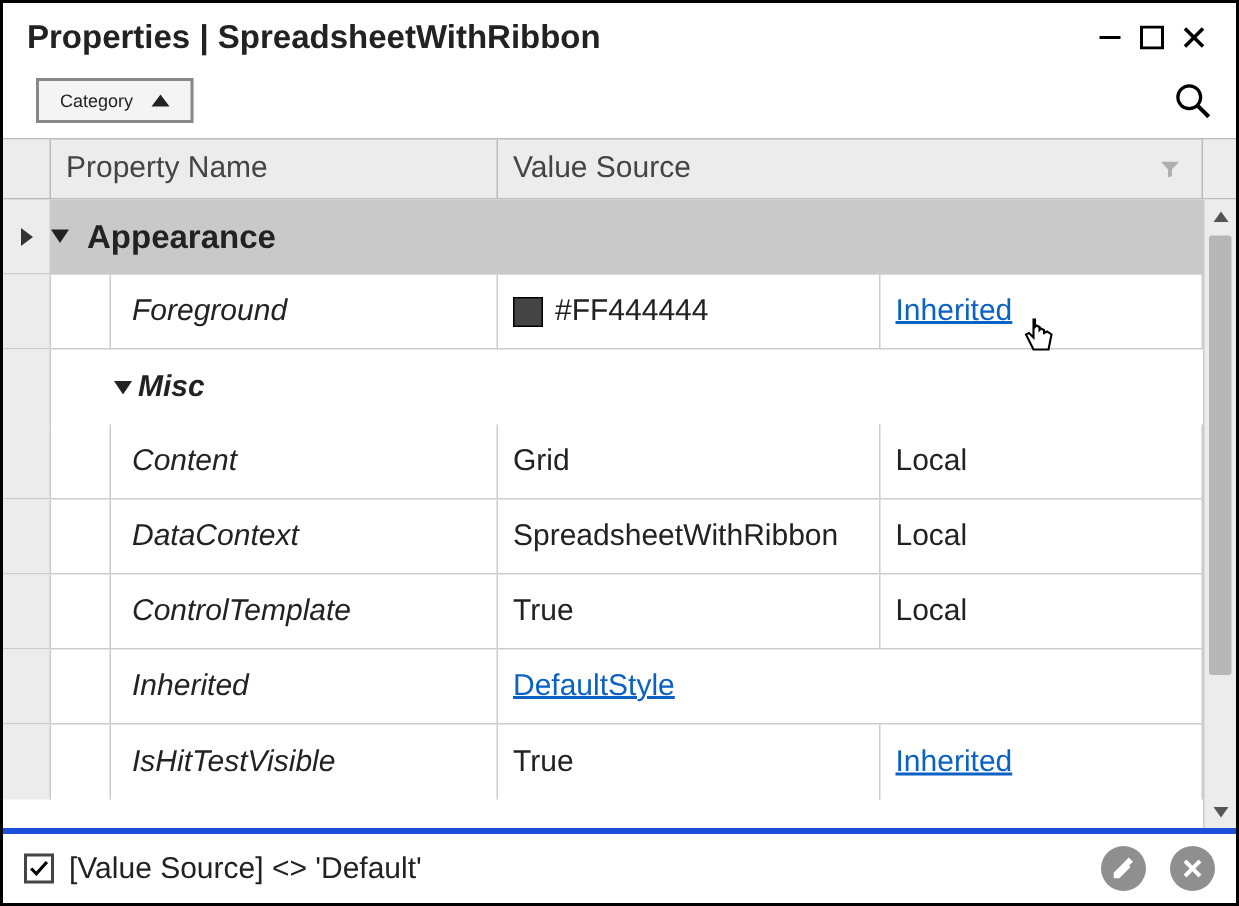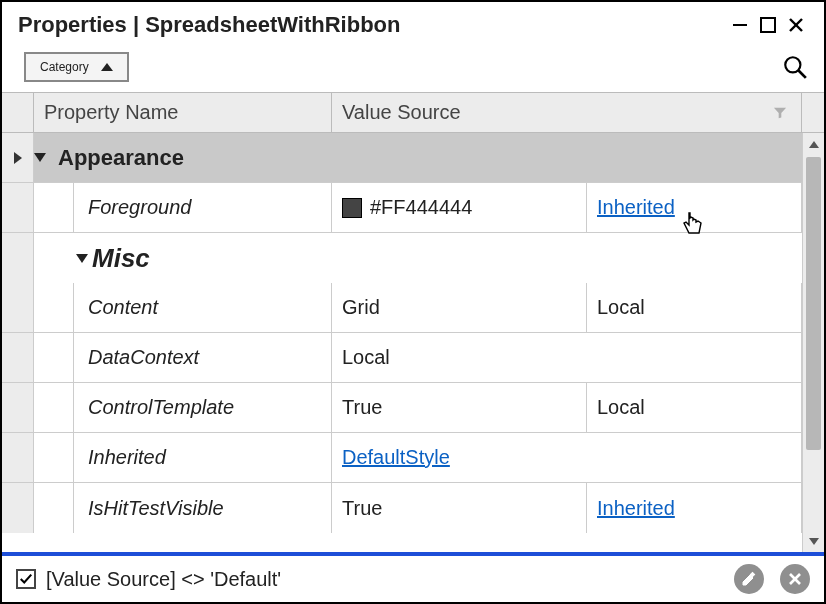--- a/index.html
+++ b/index.html
@@ -36,21 +36,21 @@
 
   .prop-row .cell { border-right:1px solid #ccc; display:flex; align-items:center; padding:8px 10px; }
   .cname { flex:0 0 298px;font-style:italic; }
   .cname .tree-ind { width:40px; border-right:1px solid #ccc; align-self:stretch; margin:-8px 14px -8px -10px; position:relative; }
   .cname .tree-ind::after{ content:""; position:absolute; left:50%; top:0; bottom:0; }
   .cval  { flex:0 0 255px; }
   .csrc  { flex:1; }
   .swatch { width:20px; height:20px; margin-right:8px; border:1px solid #000; }
   .link { color:#0b61c4; text-decoration:underline; cursor:pointer; }
   .subgroup { border-bottom:none; }
-  .subgroup .cname { flex:1; font-weight:700; font-size:26px; padding-left:26px; border-right:none; }
+  .subgroup .cname { flex:1; font-weight:700; font-size:20px; padding-left:26px; border-right:none; }
   .subgroup .ind2 { width:26px; align-self:stretch; margin:-8px 0 -8px -10px; }
 
   .cursor-hand { position:relative; }
   .cursor-hand svg { position:absolute; left:92px; top:28px; }
 
   .vscroll { width:22px; background:#ececec; display:flex; flex-direction:column; border-left:1px solid #ccc; }
   .vscroll .arr { height:22px; display:flex; align-items:center; justify-content:center; }
   .vscroll .arr div { width:0;height:0;border-left:5px solid transparent;border-right:5px solid transparent; }
   .vscroll .up div { border-bottom:7px solid #555; }
   .vscroll .dn div { border-top:7px solid #555; }
@@ -168,20 +168,23 @@
             <span>Local</span>
           </div>
       </div>
 
       <div class="row prop-row">
         <div class="gutter"></div>
         <div class="cell cname">
             <div class="tree-ind"></div>
             <span>DataContext</span>
           </div>
+        <div class="cell cval">
+            <span>SpreadsheetWithRibbon</span>
+          </div>
         <div class="cell csrc">
             <span>Local</span>
           </div>
       </div>
 
       <div class="row prop-row">
         <div class="gutter"></div>
         <div class="cell cname">
             <div class="tree-ind"></div>
             <span>ControlTemplate</span>

